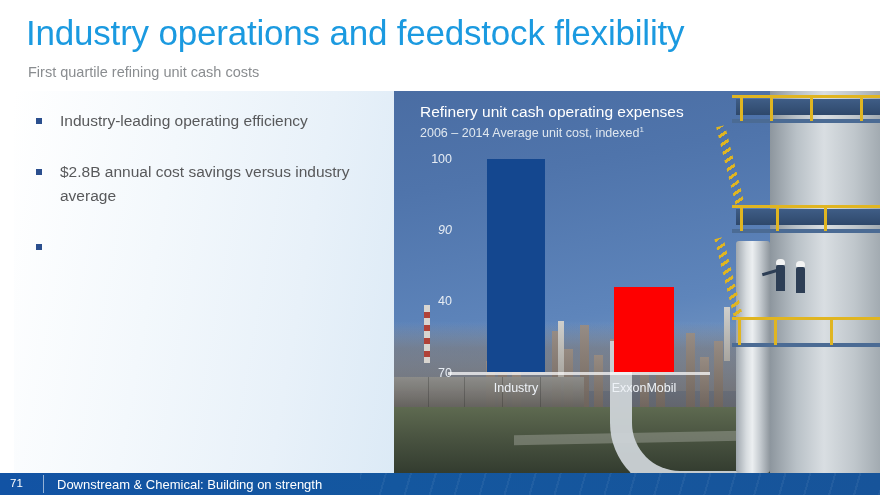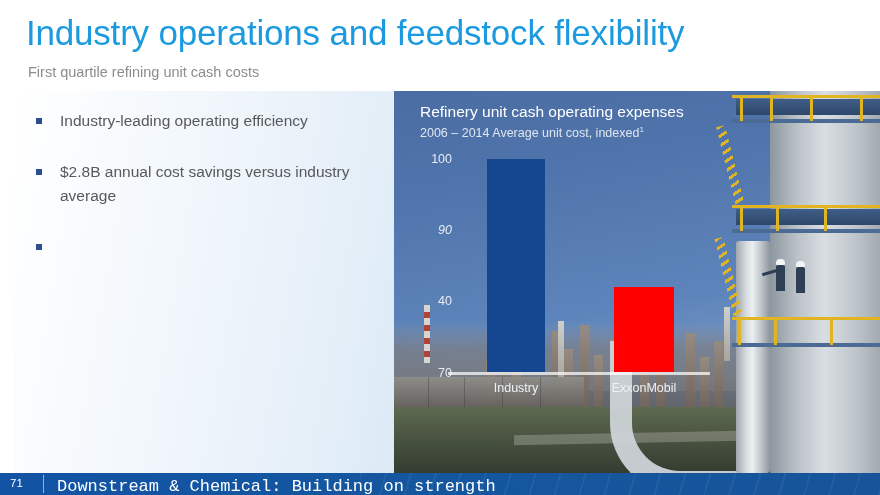--- a/index.html
+++ b/index.html
@@ -319,24 +319,23 @@
     left: 43px;
     top: 2px;
     width: 1px;
     height: 18px;
     background: rgba(255,255,255,0.55);
   }
   .footer-text {
     position: absolute;
     left: 57px;
     top: 4px;
-    font-size: 17px;
+    font-size: 13px;
     color: #ffffff;
     white-space: nowrap;
-    font-family: Liberation Mono, monospace;
   }
 </style>
 </head>
 <body>
 
 <div id="slide">
 
   <div class="slide-title">Industry operations and feedstock flexibility</div>
   <div class="slide-subtitle">First quartile refining unit cash costs</div>
 

